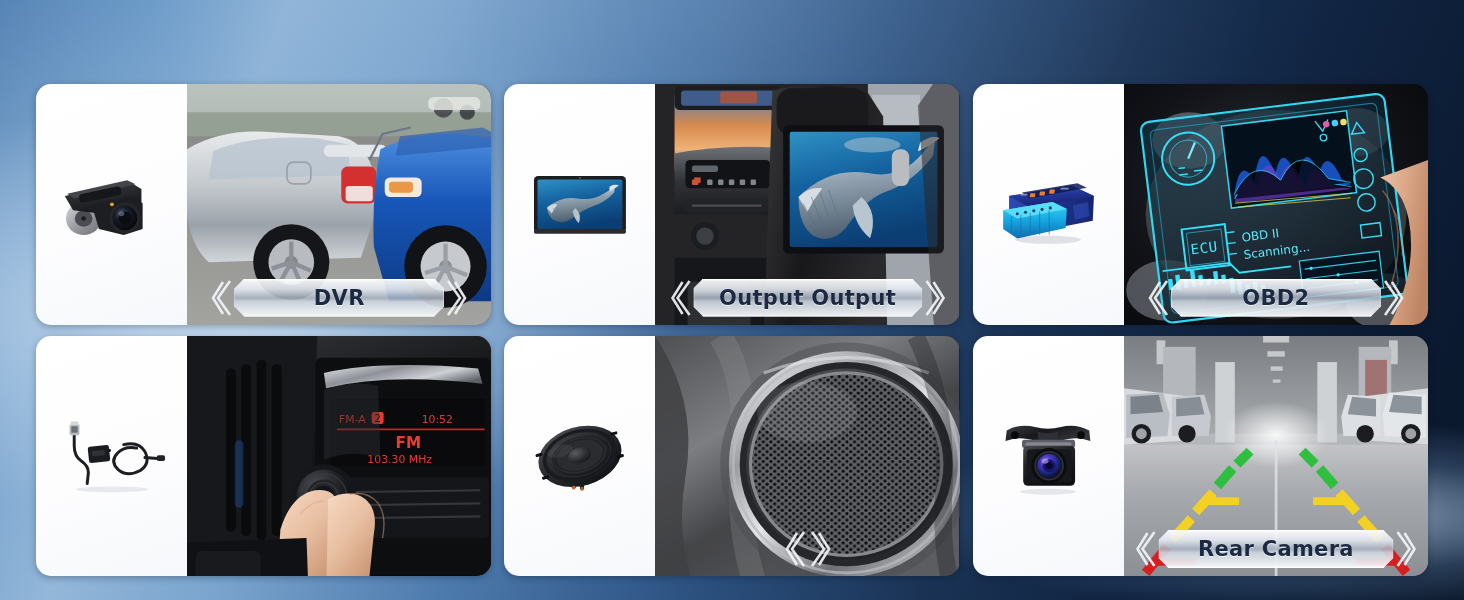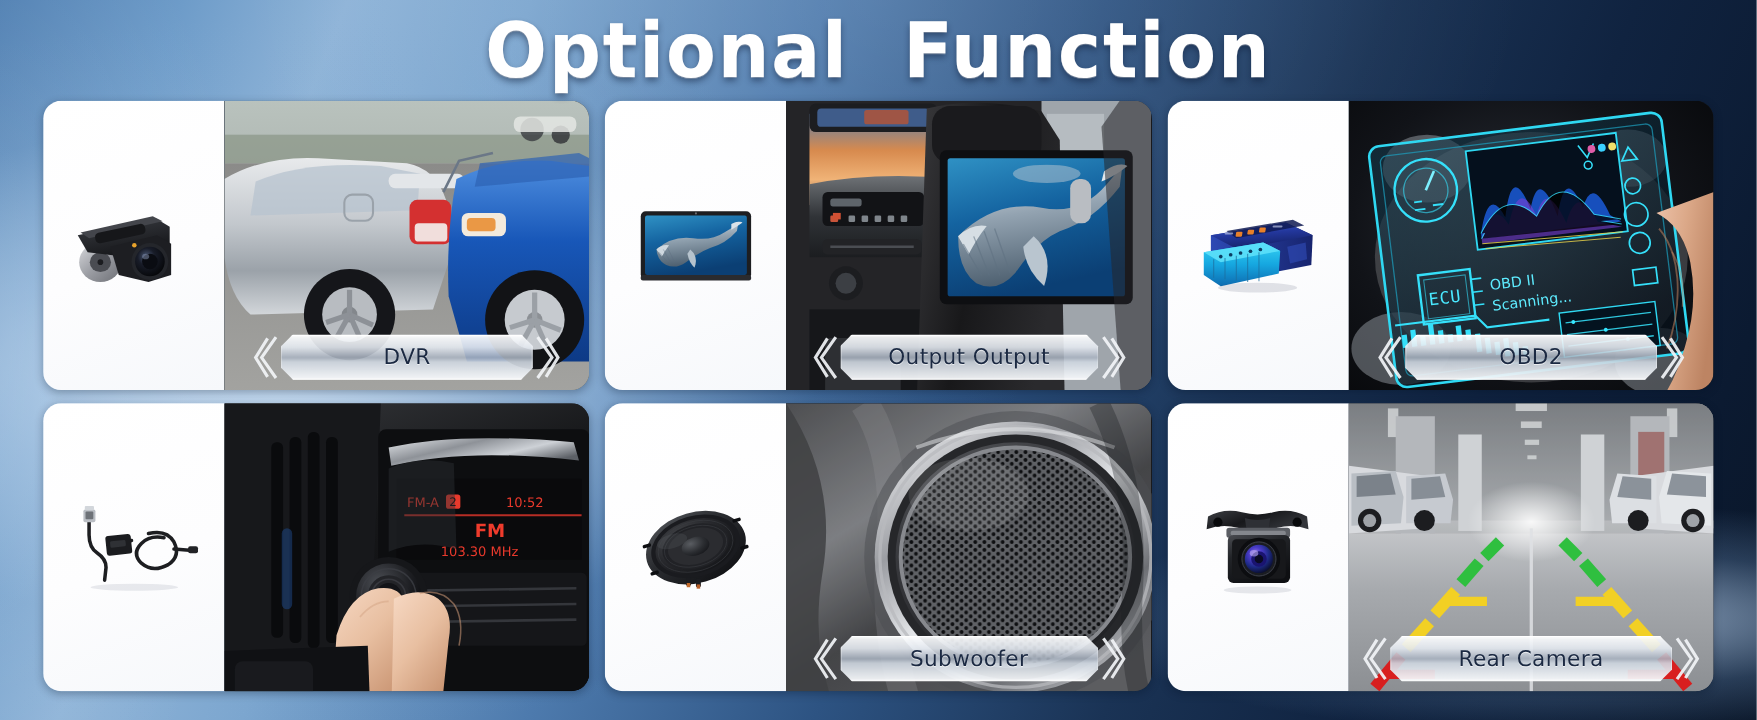--- a/index.html
+++ b/index.html
@@ -130,39 +130,36 @@
         rgba(168,178,192,0.86) 50%,
         rgba(206,214,224,0.90) 60%,
         rgba(248,250,252,0.94) 100%);
     border-top: 1px solid rgba(255,255,255,0.95);
     border-bottom: 1px solid rgba(255,255,255,0.85);
     clip-path: polygon(10px 0, calc(100% - 10px) 0, 100% 10px, 100% calc(100% - 10px), calc(100% - 10px) 100%, 10px 100%, 0 calc(100% - 10px), 0 10px);
     box-shadow: inset 0 0 0 1px rgba(255,255,255,0.35);
   }
   .plate-text {
     font-family: "DejaVu Sans", sans-serif;
-    font-size: 18px;
-    font-weight: 400;
+    font-size: 21px;
+    font-weight: 700;
     color: #1b2942;
     letter-spacing: 0.3px;
     white-space: nowrap;
     text-shadow: 0 1px 0 rgba(255,255,255,0.65);
   }
   .banner-w-sm .plate { min-width: 210px; }
   .banner-w-md .plate { min-width: 215px; }
   .banner-w-lg .plate { min-width: 235px; text-align: right; }
 </style>
 </head>
 <body>
 
 <div class="stage">
 
-  <div class="title-wrap">
-    <span class="title">Optional  Function</span>
-  </div>
 
   <div class="grid">
 
     <div class="card">
       <div class="card-left">
         <svg class="prod" viewBox="0 0 200 150">
           <defs>
             <linearGradient id="dvrBody" x1="0" y1="0" x2="0.4" y2="1">
               <stop offset="0" stop-color="#5d6066"></stop>
                 <stop offset="0.35" stop-color="#2e3035"></stop>
@@ -770,23 +767,20 @@
           <path d="M100 34 Q176 6 252 34" stroke="#e9ebed" stroke-width="3" fill="none" opacity="0.5"></path>
           <path d="M240 0 Q270 60 266 140 Q262 200 276 240" stroke="#1e1f22" stroke-width="16" fill="none" opacity="0.35"></path>
         </svg>
         <div class="banner banner-w-md">
           <svg class="chev" width="26" height="38" viewBox="0 0 26 38">
             <g fill="none" stroke="#f2f5f8" stroke-width="2.6" opacity="0.92">
               <path d="M22 2 L10 19 L22 36"></path>
                 <path d="M15 3 L5 19 L15 35"></path>
             </g>
           </svg>
-          <div class="plate">
-            <span class="plate-text">Subwoofer</span>
-          </div>
           <svg class="chev" width="26" height="38" viewBox="0 0 26 38">
             <g fill="none" stroke="#f2f5f8" stroke-width="2.6" opacity="0.92">
               <path d="M4 2 L16 19 L4 36"></path>
                 <path d="M11 3 L21 19 L11 35"></path>
             </g>
           </svg>
         </div>
       </div>
     </div>
 

